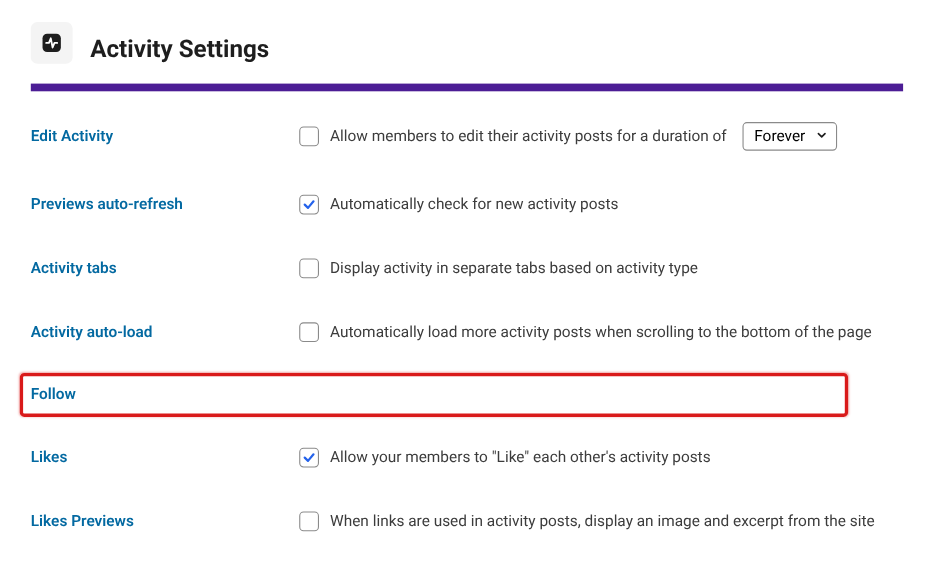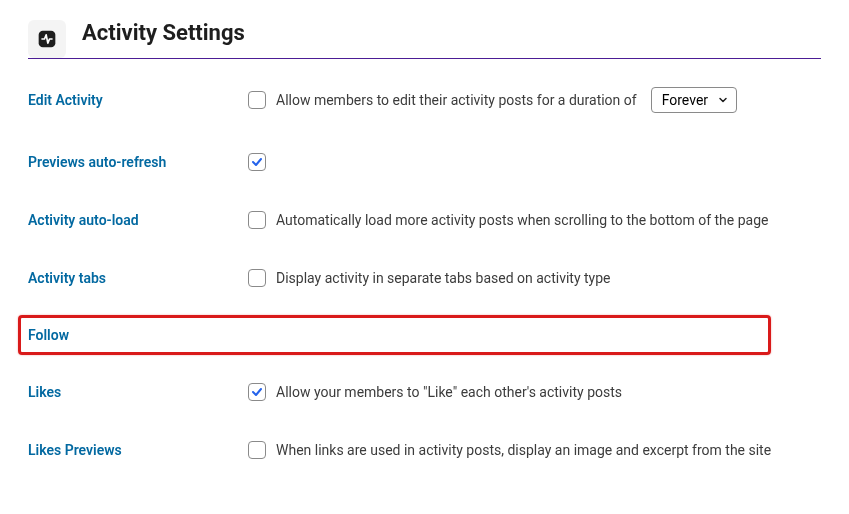--- a/index.html
+++ b/index.html
@@ -10,23 +10,24 @@
     font-size: 14px;
     color: #1e1e1e;
     background: #fff;
     width: 849px;
   }
   .container {
     padding: 20px 28px;
   }
   .header-row {
     display: flex;
-    align-items: flex-start;
+    align-items: flex-end;
     gap: 16px;
-    border-bottom: 1px solid #4c1d95;
+    padding-bottom: 18px;
+    border-bottom: 7px solid #4c1d95;
     margin-bottom: 28px;
   }
   .header-icon-box {
     width: 38px;
     height: 38px;
     background: #f4f4f4;
     border-radius: 6px;
     display: flex;
     align-items: center;
     justify-content: center;
@@ -46,20 +47,21 @@
     width: 220px;
     font-size: 14px;
     font-weight: 600;
     color: #0369a1;
     flex-shrink: 0;
   }
   .setting-control {
     display: flex;
     align-items: center;
     gap: 10px;
+    margin-left: 24px;
   }
   .chk {
     width: 18px;
     height: 18px;
     border: 1.5px solid #8a8a8a;
     border-radius: 4px;
     background: #fff;
     display: flex;
     align-items: center;
     justify-content: center;
@@ -138,40 +140,41 @@
   </div>
 
   <div class="setting-row">
     <div class="setting-label">Previews auto-refresh</div>
     <div class="setting-control">
       <div class="chk checked">
         <svg width="12" height="12" viewBox="0 0 12 12">
             <path d="M2 6 L5 9 L10 3" stroke="#2563eb" stroke-width="2" fill="none" stroke-linecap="round" stroke-linejoin="round"></path>
           </svg>
       </div>
+      <span class="control-text">Automatically check for new activity posts</span>
+    </div>
+  </div>
+
+  <div class="setting-row">
+    <div class="setting-label">Activity tabs</div>
+    <div class="setting-control">
+      <div class="chk">
+        
+      </div>
+      <span class="control-text">Display activity in separate tabs based on activity type</span>
     </div>
   </div>
 
   <div class="setting-row">
     <div class="setting-label">Activity auto-load</div>
     <div class="setting-control">
       <div class="chk">
         
       </div>
       <span class="control-text">Automatically load more activity posts when scrolling to the bottom of the page</span>
-    </div>
-  </div>
-
-  <div class="setting-row">
-    <div class="setting-label">Activity tabs</div>
-    <div class="setting-control">
-      <div class="chk">
-        
-      </div>
-      <span class="control-text">Display activity in separate tabs based on activity type</span>
     </div>
   </div>
 
   <div class="setting-row">
     <div class="highlight-box"></div>
     <div class="setting-label">Follow</div>
   </div>
 
   <div class="setting-row">
     <div class="setting-label">Likes</div>

